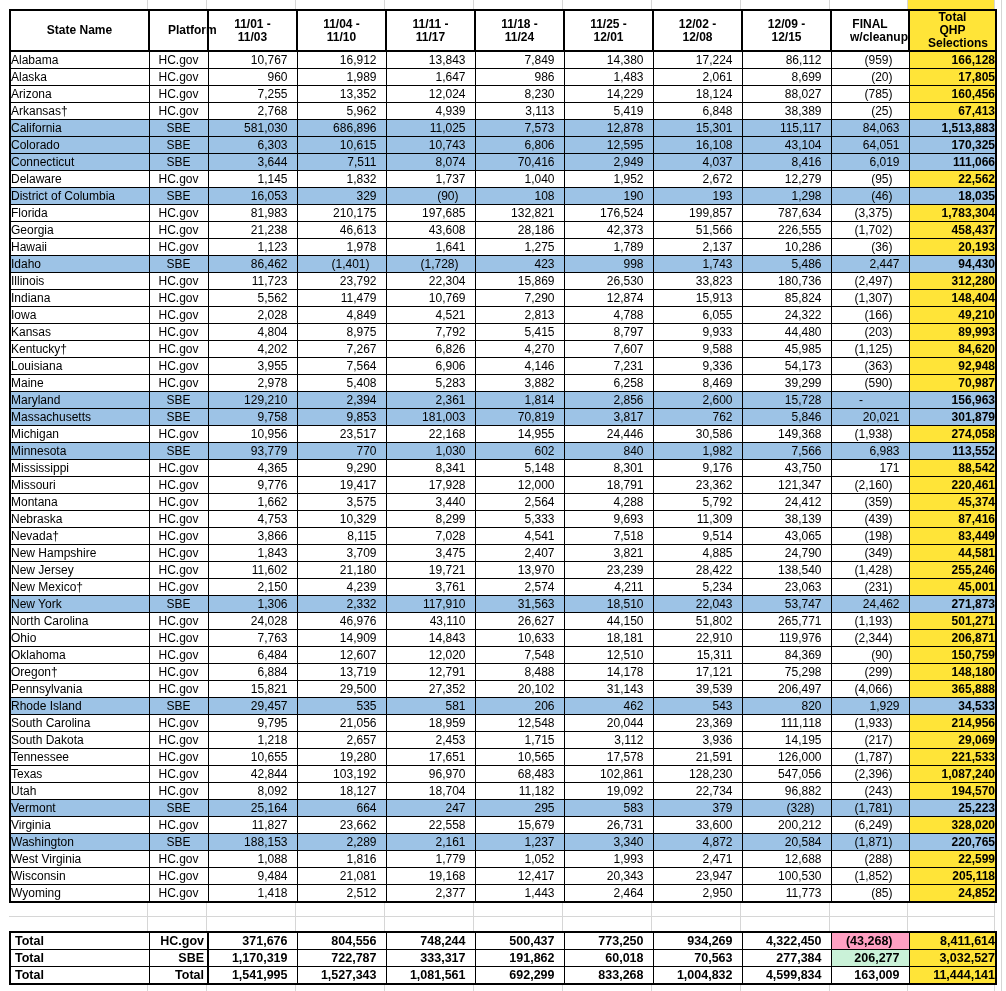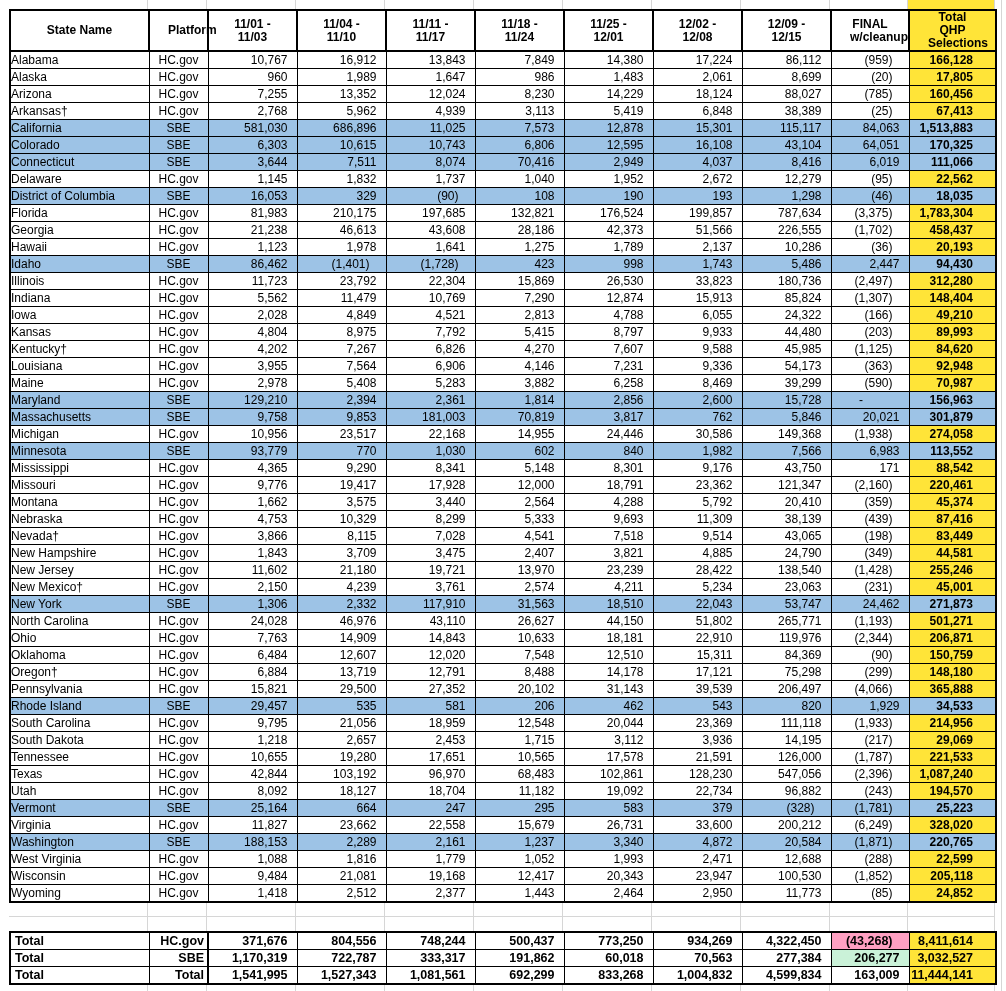--- a/index.html
+++ b/index.html
@@ -20,21 +20,21 @@
 
   th{border:2px solid #000;background:#fff;font-weight:bold;font-size:12px;line-height:13px;height:27px;padding:0 18px;text-align:center;vertical-align:middle;}
   th.yellow{background:var(--yellow);}
 
   td{border:1px solid #000;height:16px;line-height:16px;font-size:12px;padding:0;white-space:nowrap;overflow:hidden;}
   td.state{text-align:left;padding-right:4px;}
   td.platform{text-align:center;}
   td.num{text-align:right;padding-right:9px;font-variant-numeric:tabular-nums;}
   td.num.neg{padding-right:16px;}
   td.num.dash{text-align:center;padding-right:18px;}
-  td.total-qhp{font-weight:bold;background:var(--yellow);padding-right:22px;}
+  td.total-qhp{font-weight:bold;background:var(--yellow);padding-right:0;}
   tr.sbe td{background:var(--blue);}
   tr.sbe td.total-qhp{background:var(--blue);}
 
   table.totals td{font-weight:bold;font-size:12.5px;height:16px;line-height:16px;}
   table.totals td.label{text-align:left;padding-left:4px;}
   table.totals td.platform-total{text-align:right;padding-right:3px;border-right:2px solid #000;}
   table.totals td.pink{background:var(--pink);}
   table.totals td.green{background:var(--green);margin-top:20px;}
   table.totals td.total-qhp{background:var(--yellow);}
 </style>
@@ -434,21 +434,21 @@
         </tr>
         <tr>
           <td class="state">Montana</td>
           <td class="platform">HC.gov</td>
           <td class="num">1,662</td>
           <td class="num">3,575</td>
           <td class="num">3,440</td>
           <td class="num">2,564</td>
           <td class="num">4,288</td>
           <td class="num">5,792</td>
-          <td class="num">20,410</td>
+          <td class="num">24,412</td>
           <td class="num neg">(359)</td>
           <td class="num total-qhp">45,374</td>
         </tr>
         <tr>
           <td class="state">Nebraska</td>
           <td class="platform">HC.gov</td>
           <td class="num">4,753</td>
           <td class="num">10,329</td>
           <td class="num">8,299</td>
           <td class="num">5,333</td>

